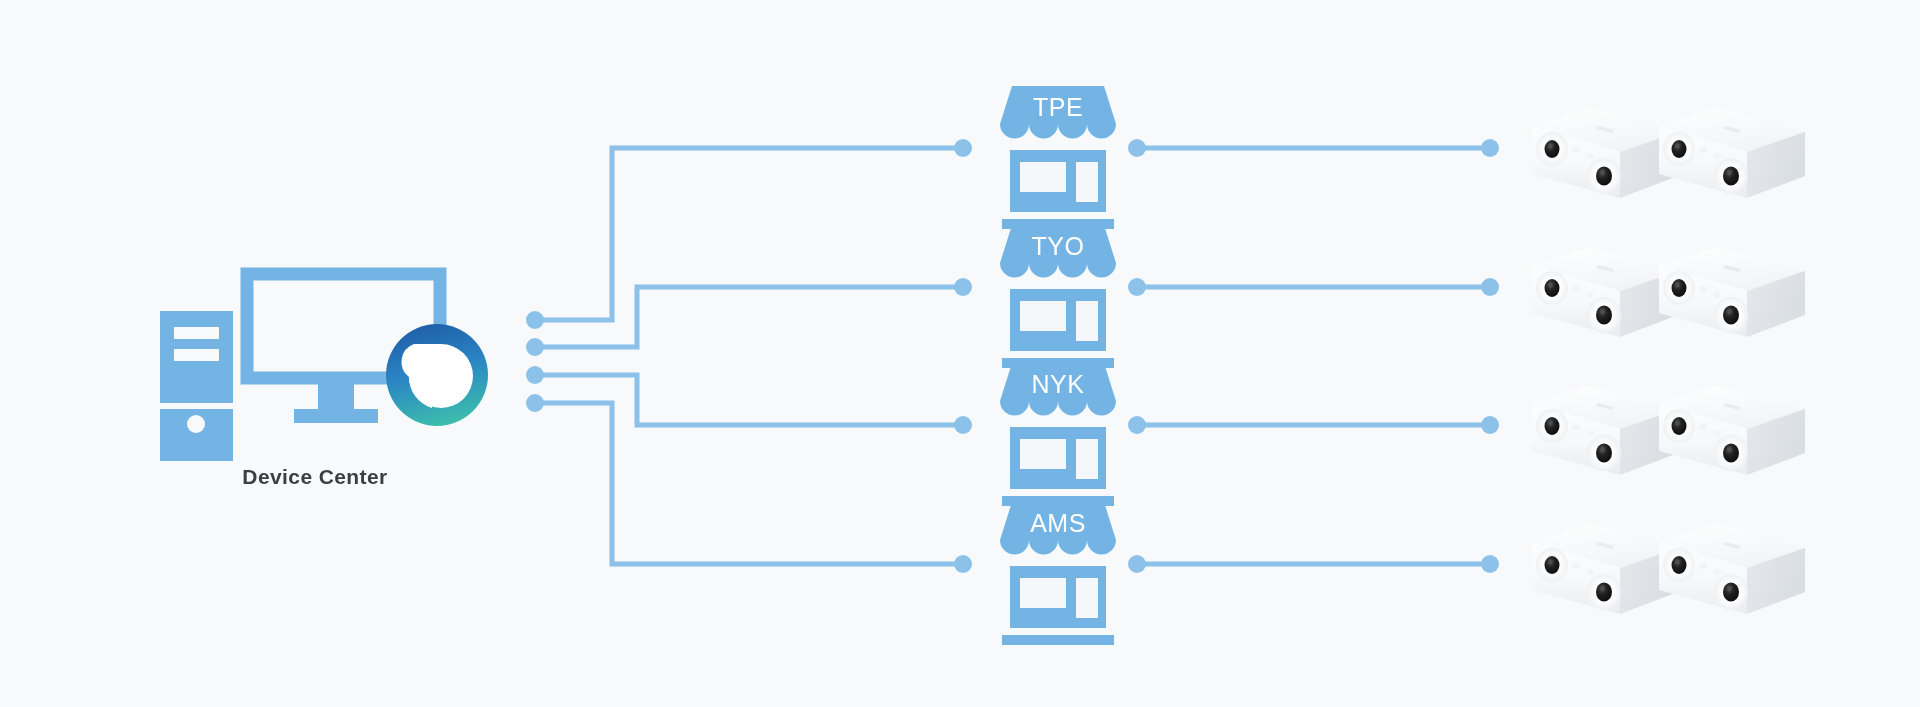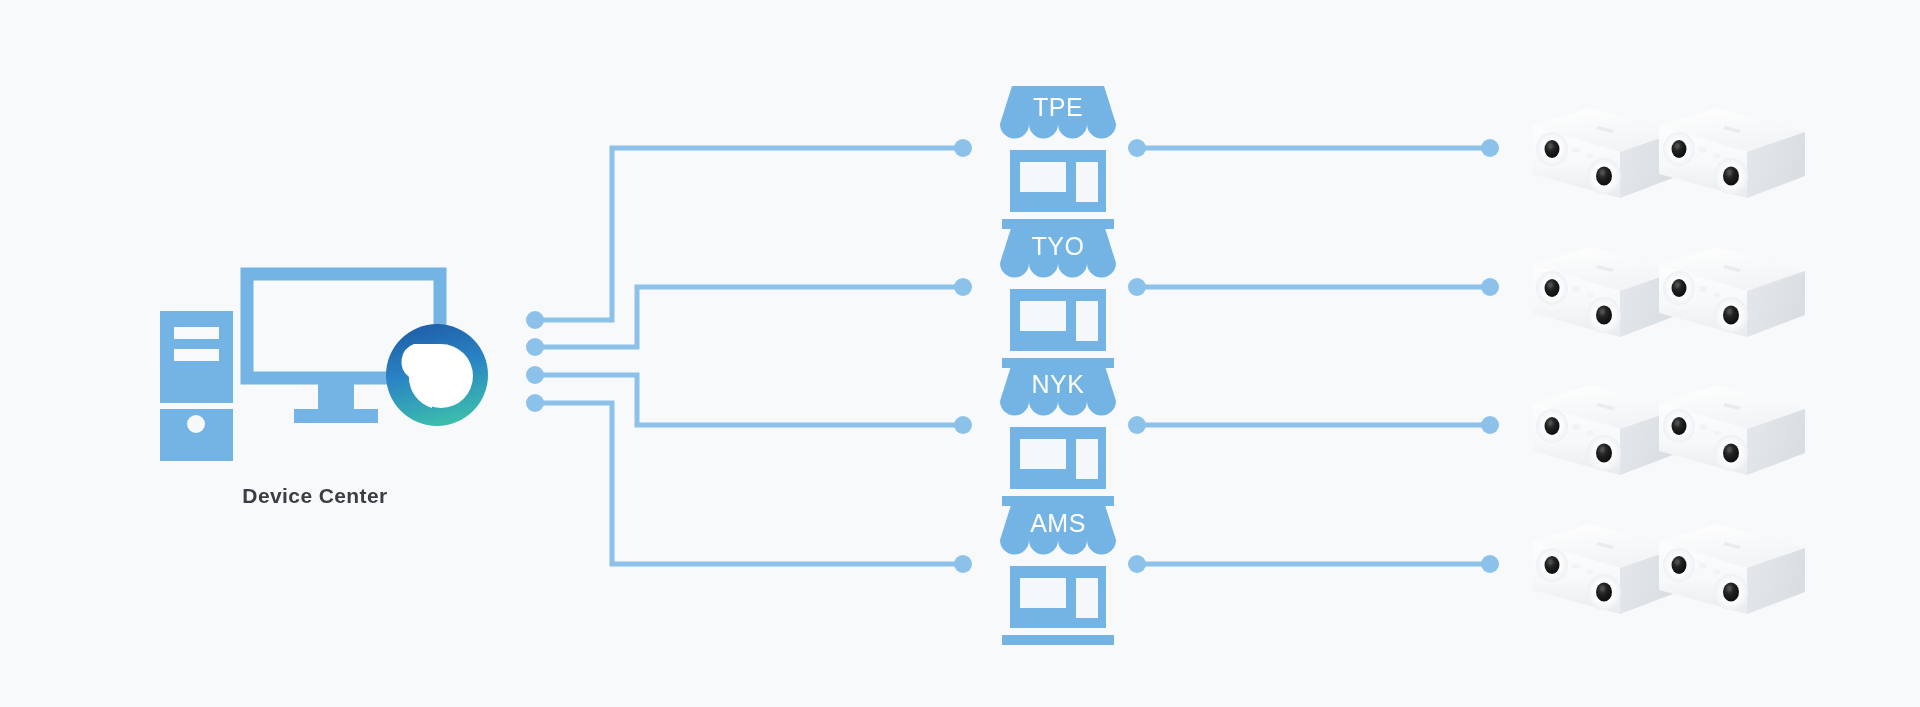--- a/index.html
+++ b/index.html
@@ -23,21 +23,21 @@
     position: absolute;
     top: 0;
     left: 0;
     width: 1920px;
     height: 707px;
     display: block;
   }
   .dc-label {
     position: absolute;
     left: 150px;
-    top: 484px;
+    top: 465px;
     width: 330px;
     text-align: center;
     font-family: "Liberation Sans", sans-serif;
     font-size: 21px;
     font-weight: bold;
     letter-spacing: 0.4px;
     color: #3d3d44;
     white-space: nowrap;
   }
   .store-label {

